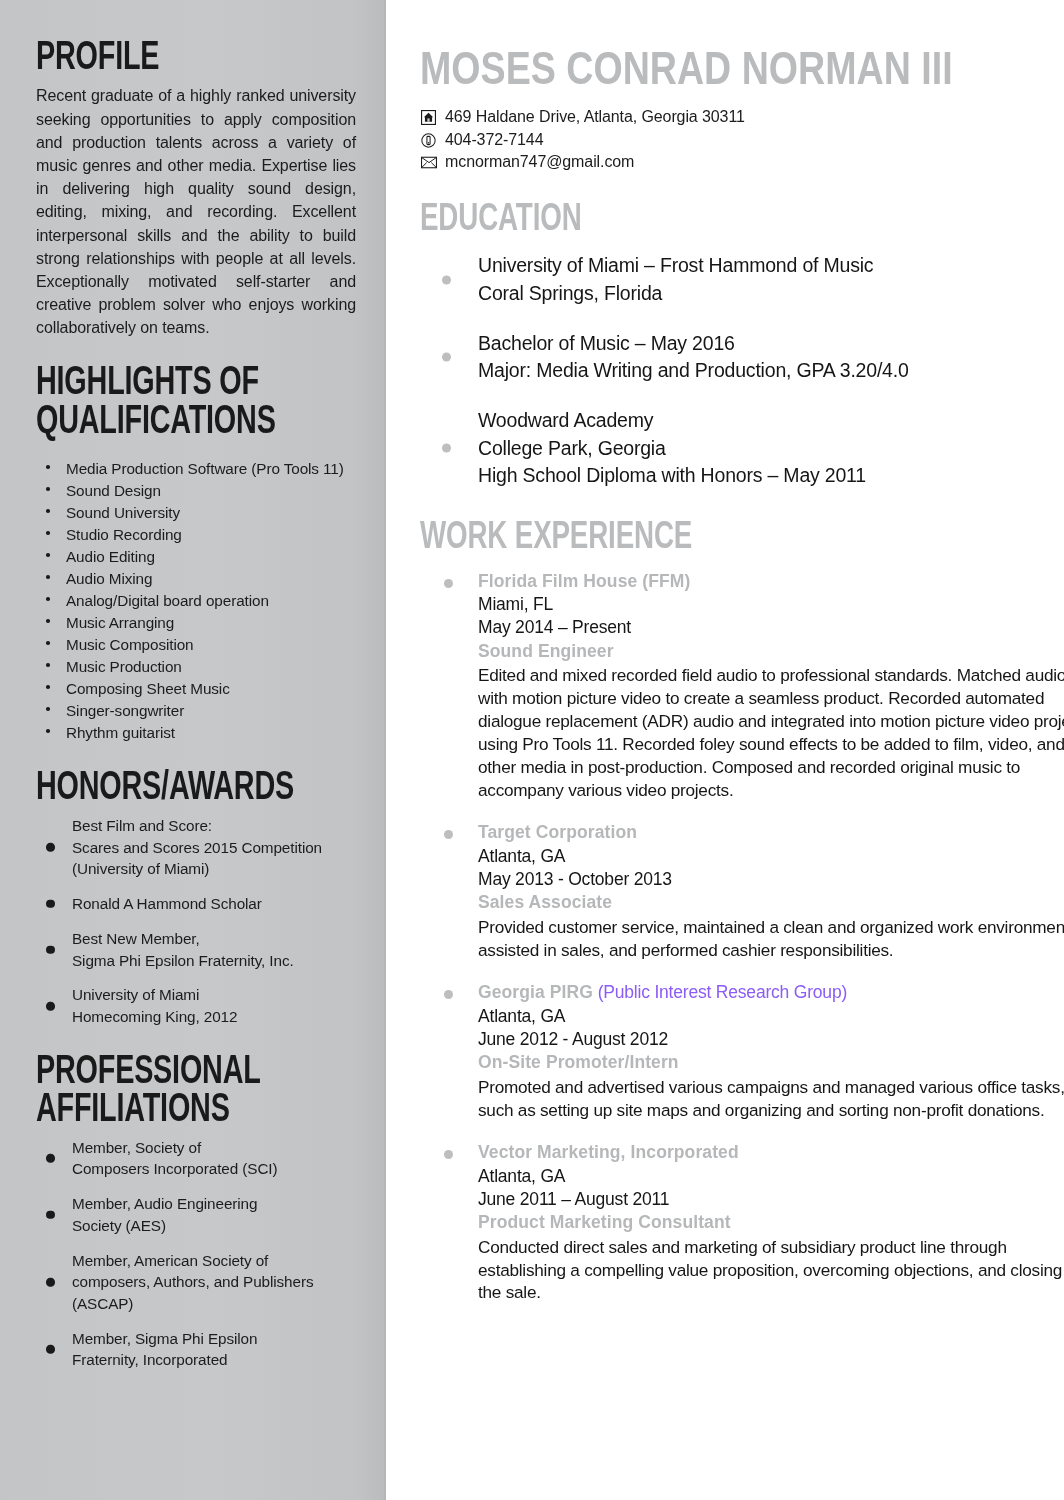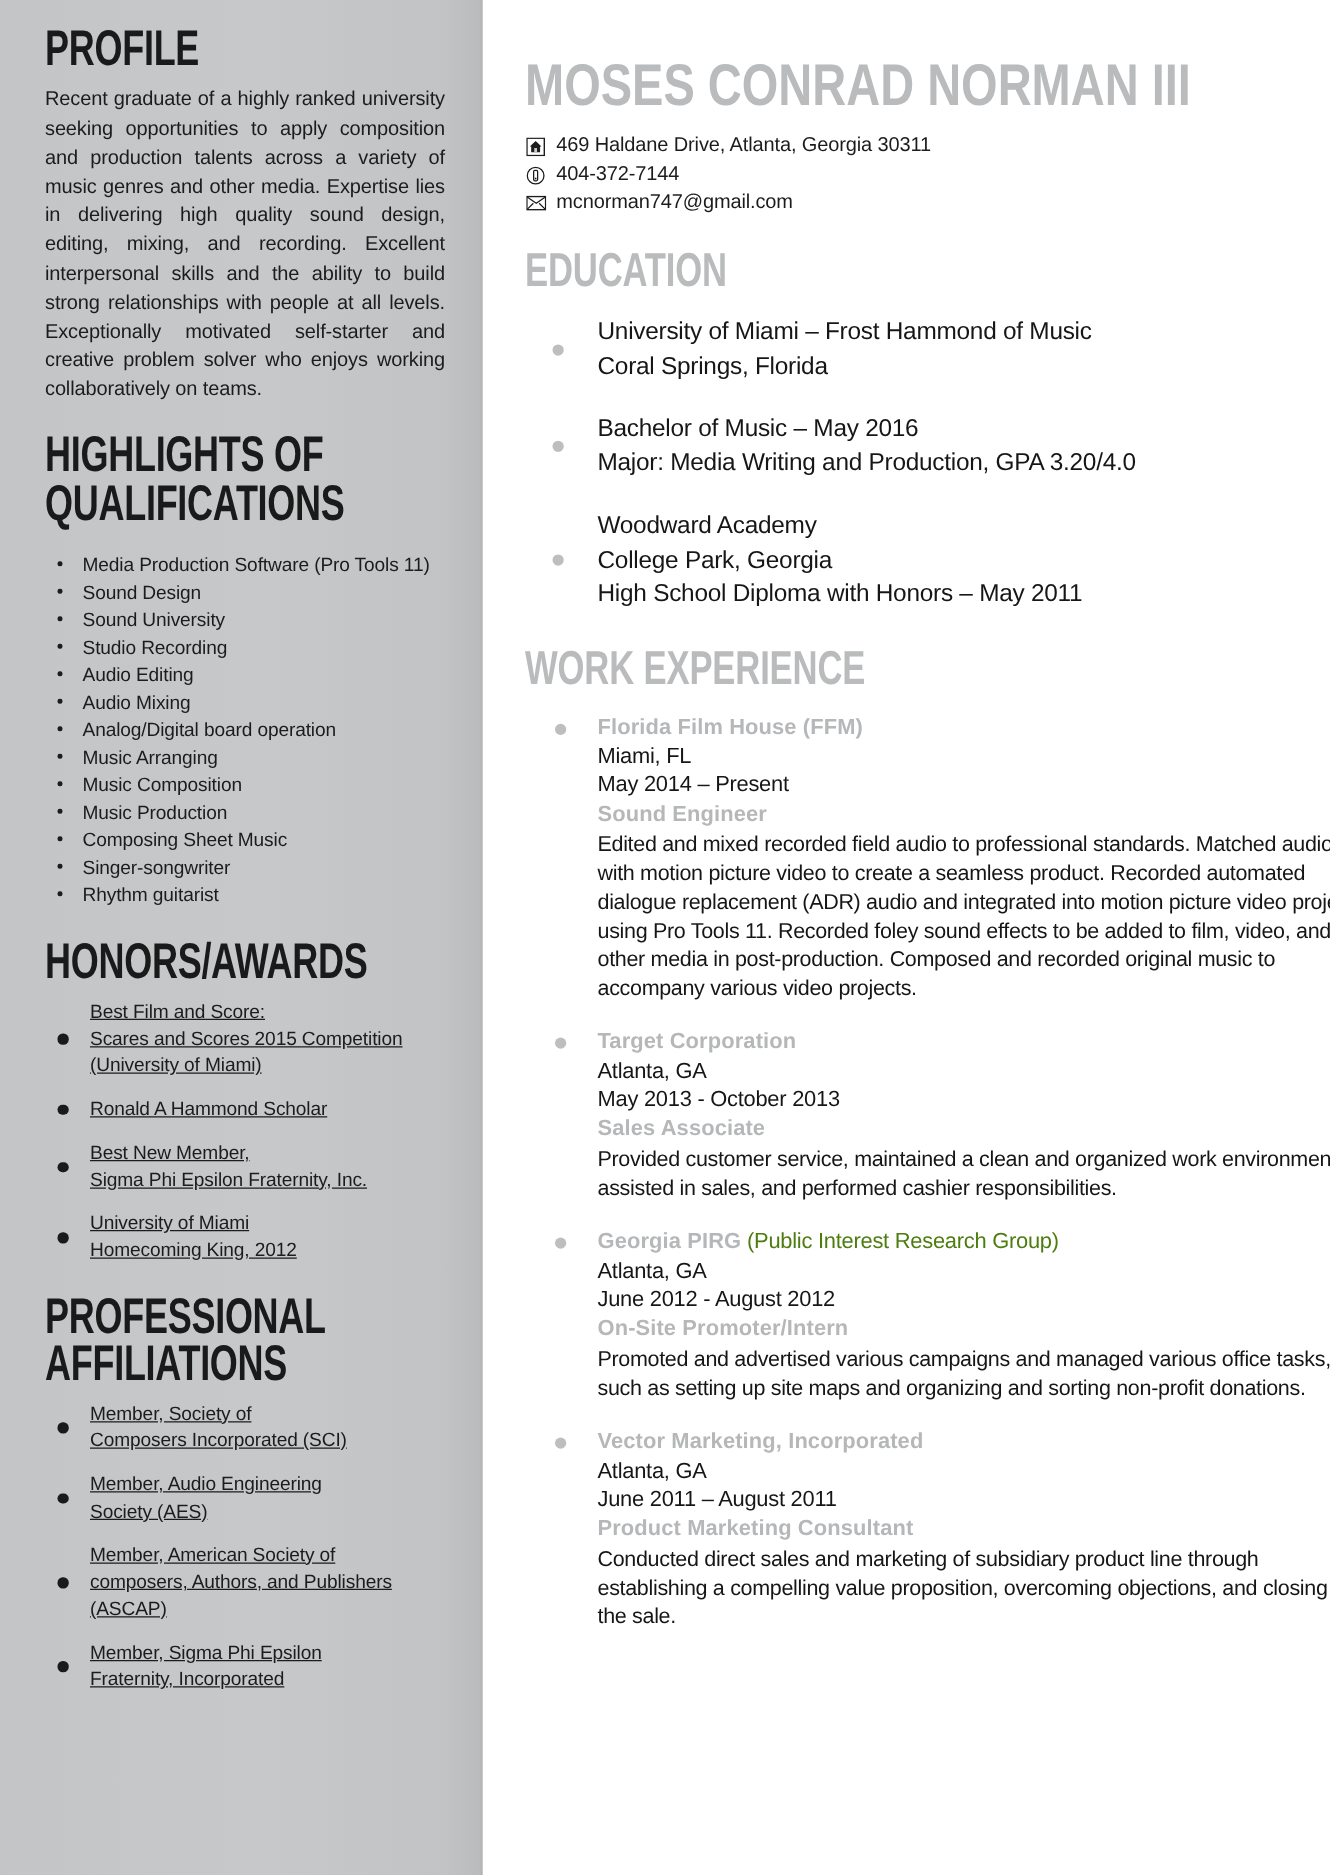--- a/index.html
+++ b/index.html
@@ -10,21 +10,21 @@
     position:relative;
     overflow:hidden;
   }
   .page { position:relative; width:1064px; height:1500px; display:flex; }
 
   
   .sidebar {
     width:386px;
     flex:0 0 386px;
     background:linear-gradient(to right,#c3c5c7 0%,#c6c8ca 55%,#c1c3c5 92%,#b9bbbd 100%);
-    padding:20px 30px 0 36px;
+    padding:36px 30px 0 36px;
     position:relative;
   }
   .sidebar::after{
     content:"";position:absolute;top:0;right:0;width:2px;height:100%;
     background:#b4b6b8;
   }
 
   h2.side-head {
     font-family:"Liberation Sans Narrow","Liberation Sans",sans-serif;
     font-weight:bold;
@@ -73,21 +73,21 @@
     color:#1c1c1c;
     margin-bottom:13px;
     letter-spacing:-0.1px;
     display:flex; align-items:center; min-height:22px;
   }
   ul.dot-list li .bd {
     position:absolute; left:10px; top:50%;
     transform:translateY(-50%);
     width:8.5px;height:8.5px;background:#1a1a1a;border-radius:50%;
   }
-  ul.dot-list li .txt { display:block; white-space:pre-line;text-decoration:underline; }
+  ul.dot-list li .txt { display:block; white-space:pre-line; }
 
   
   .main {
     flex:1;
     padding:44px 24px 0 34px;
     background:#fff;
   }
   h1.name {
     font-family:"Liberation Sans Narrow","Liberation Sans",sans-serif;
     font-weight:bold;
@@ -148,21 +148,21 @@
     width:9px;height:9px;background:#bcbec0;border-radius:50%;
   }
   .co {
     font-family:"Liberation Sans Narrow","Liberation Sans",sans-serif;
     font-weight:bold;
     font-size:17.5px; color:#b5b7b9; line-height:1.32;
     letter-spacing:0.1px;
   }
   .co .plain {
     font-family:"Liberation Sans",sans-serif;
-    font-weight:normal; color:#4d7c0f; font-size:17.5px;
+    font-weight:normal; color:#8b5cf6; font-size:17.5px;
     letter-spacing:-0.2px;
   }
   .loc, .dates {
     font-size:17.5px; color:#161616; line-height:1.33; letter-spacing:-0.2px;
   }
   .title {
     font-family:"Liberation Sans Narrow","Liberation Sans",sans-serif;
     font-weight:bold;
     font-size:17.5px; color:#b5b7b9; line-height:1.35; letter-spacing:0.1px;
   }

